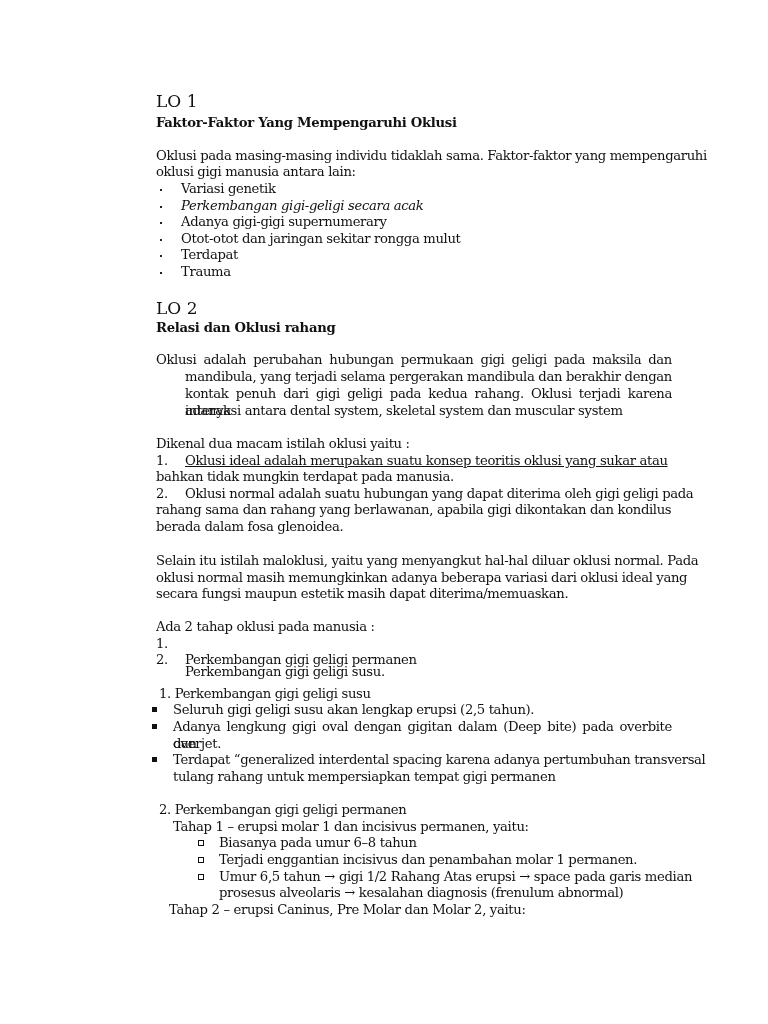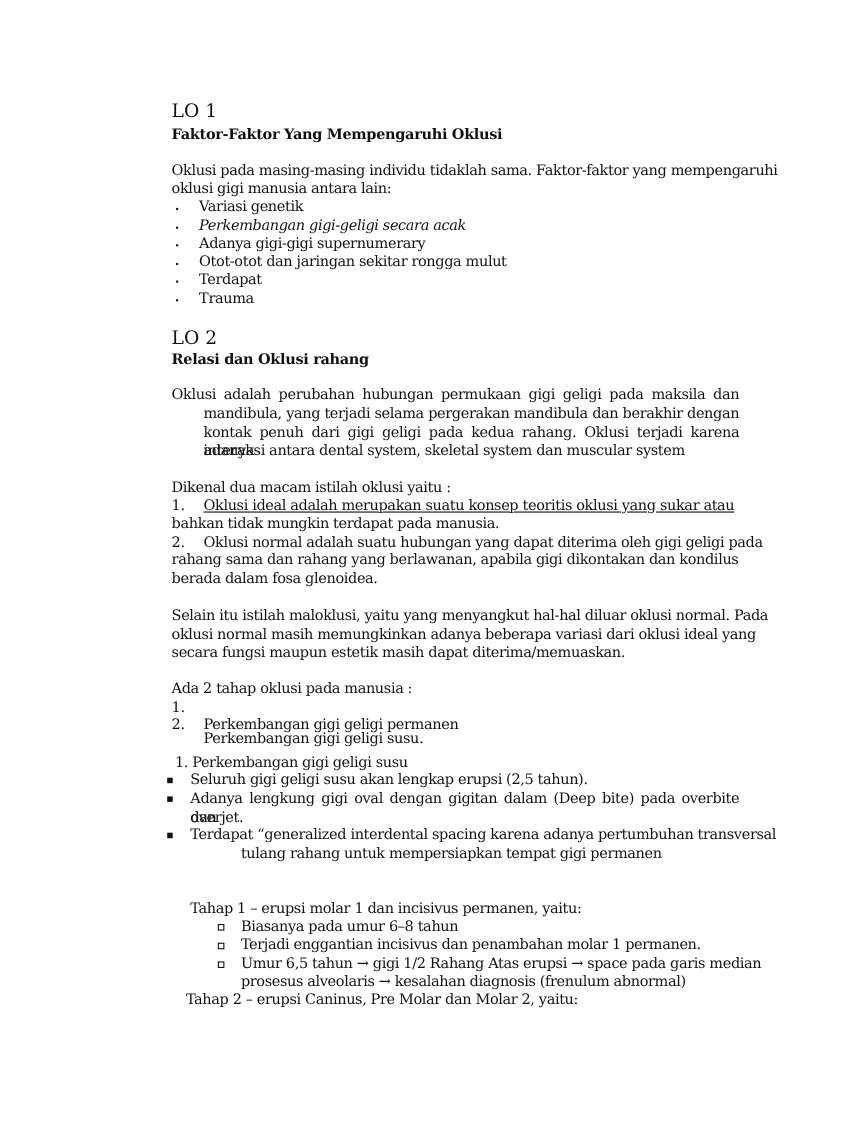--- a/index.html
+++ b/index.html
@@ -79,23 +79,24 @@
 
   <div class="t" style="left:143px;top:686px;">1. Perkembangan gigi geligi susu</div>
   <div>
     <div class="sq" style="left:136px;top:707px;"></div>
     <div class="t" style="left:157px;top:702px;">Seluruh gigi geligi susu akan lengkap erupsi (2,5 tahun).</div>
     <div class="sq" style="left:136px;top:724px;"></div>
     <div class="t" style="left:157px;top:719px;width:499px;text-align:justify;text-align-last:justify;white-space:normal;">Adanya lengkung gigi oval dengan gigitan dalam (Deep bite) pada overbite dan</div>
     <div class="t" style="left:157px;top:736px;">overjet.</div>
     <div class="sq" style="left:136px;top:757px;"></div>
     <div class="t" style="left:157px;top:752px;">Terdapat “generalized interdental spacing karena adanya pertumbuhan transversal</div>
-    <div class="t" style="left:157px;top:769px;margin-left:46px;">tulang rahang untuk mempersiapkan tempat gigi permanen</div>
+    <div class="t" style="left:157px;top:769px;">tulang rahang untuk mempersiapkan tempat gigi permanen</div>
   </div>
 
+  <div class="t" style="left:143px;top:802px;">2. Perkembangan gigi geligi permanen</div>
   <div class="t" style="left:157px;top:819px;">Tahap 1 – erupsi molar 1 dan incisivus permanen, yaitu:</div>
   <div>
     <div class="hsq" style="left:182px;top:840px;"></div>
     <div class="t" style="left:203px;top:835px;text-align:right;">Biasanya pada umur 6–8 tahun</div>
     <div class="hsq" style="left:182px;top:857px;"></div>
     <div class="t" style="left:203px;top:852px;">Terjadi enggantian incisivus dan penambahan molar 1 permanen.</div>
     <div class="hsq" style="left:182px;top:874px;"></div>
     <div class="t" style="left:203px;top:869px;">Umur 6,5 tahun → gigi 1/2 Rahang Atas erupsi → space pada garis median</div>
     <div class="t" style="left:203px;top:885px;">prosesus alveolaris → kesalahan diagnosis (frenulum abnormal)</div>
   </div>

